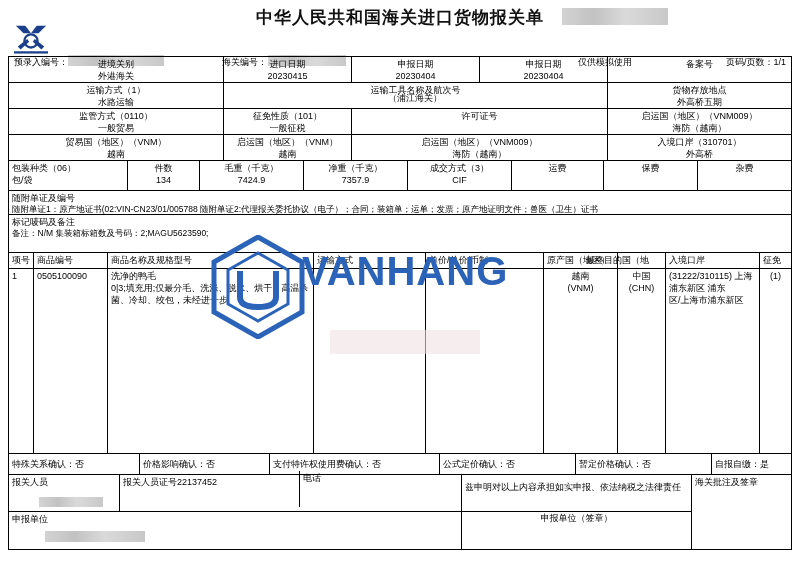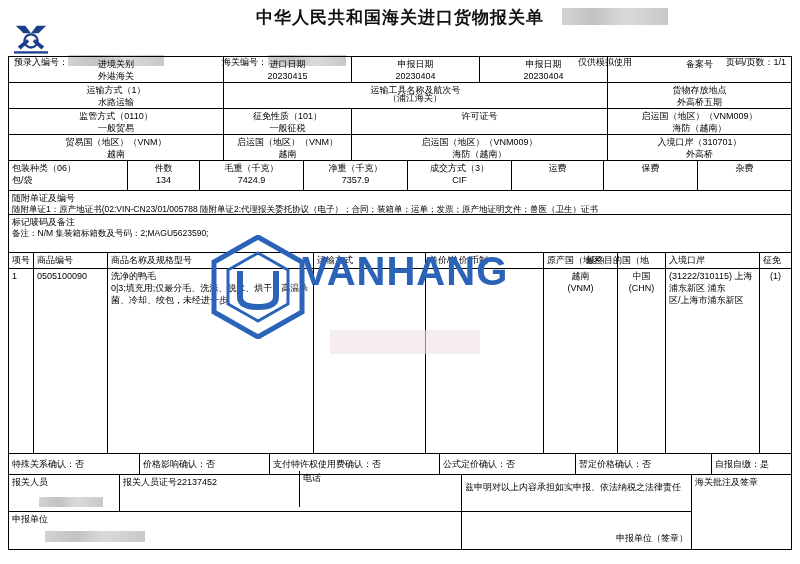--- a/index.html
+++ b/index.html
@@ -340,21 +340,21 @@
     </div>
     <div class="cell bl" style="left:682px; top:418px; width:100px; height:74px;">
       <span>海关批注及签章</span>
     </div>
 
     <div class="cell bt" style="left:0; top:454px; width:452px; height:38px;">
       <span>申报单位</span>
     </div>
     <div class="redact" style="position:absolute; left:36px; top:474px; width:100px; height:11px;"></div>
 
-    <div class="cell bt bl" style="left:452px; top:454px; width:230px; height:38px; text-align:right; padding-top:20px;">
+    <div class="cell bt bl" style="left:452px; top:454px; width:230px; height:38px; text-align:center; padding-top:0;">
       <span>申报单位（签章）</span>
     </div>
 
     <div style="position:absolute; left:534px; top:196px; width:1px; height:200px; background:#000;"></div>
     <div style="position:absolute; left:608px; top:196px; width:1px; height:200px; background:#000;"></div>
     <div style="position:absolute; left:656px; top:196px; width:1px; height:200px; background:#000;"></div>
     <div style="position:absolute; left:750px; top:196px; width:1px; height:200px; background:#000;"></div>
     <div style="position:absolute; left:24px; top:196px; width:1px; height:200px; background:#000;"></div>
     <div style="position:absolute; left:98px; top:196px; width:1px; height:200px; background:#000;"></div>
     <div style="position:absolute; left:304px; top:196px; width:1px; height:200px; background:#000;"></div>

